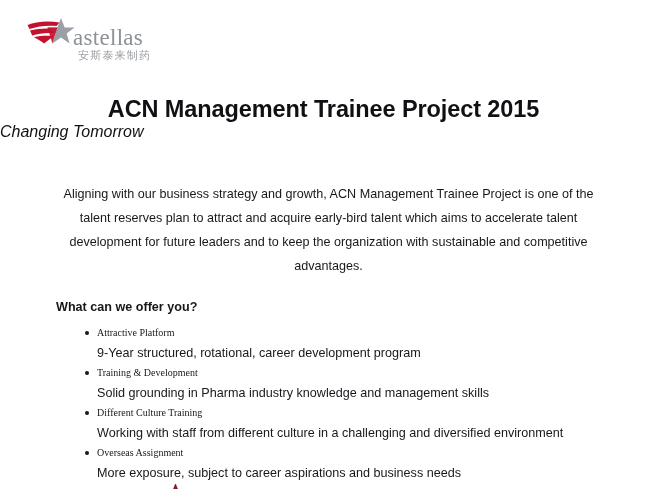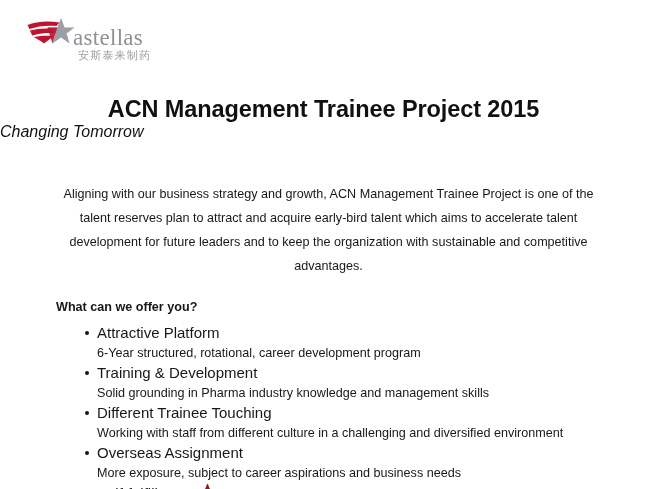--- a/index.html
+++ b/index.html
@@ -116,24 +116,25 @@
   .offer-bullet {
     position: absolute;
     left: 29px;
     top: 8px;
     width: 4px;
     height: 4px;
     border-radius: 50%;
     background: #16181c;
   }
   .offer-title {
-    font-size: 15px;
+    font-size: 10px;
     line-height: 20px;
     color: #16181c;
     white-space: nowrap;
+    font-family: Liberation Serif, serif;
   }
   .offer-desc {
     font-size: 12.6px;
     line-height: 20px;
     color: #16181c;
   }
   .star-marker {
     display: inline-block;
     vertical-align: -3px;
     margin-left: 7px;
@@ -166,30 +167,30 @@
 
 <div id="body-wrap">
   <p id="intro-paragraph">Aligning with our business strategy and growth, ACN Management Trainee Project is one of the talent reserves plan to attract and acquire early-bird talent which aims to accelerate talent development for future leaders and to keep the organization with sustainable and competitive advantages.</p>
 
   <div id="offer-heading">What can we offer you?</div>
 
   <ul id="offer-list">
     <li class="offer-item">
       <span class="offer-bullet"></span>
       <div class="offer-title"><span>Attractive Platform</span></div>
-      <div class="offer-desc">6-Year structured, rotational, career development program</div>
+      <div class="offer-desc">9-Year structured, rotational, career development program</div>
     </li>
     <li class="offer-item">
       <span class="offer-bullet"></span>
       <div class="offer-title"><span>Training &amp; Development</span></div>
       <div class="offer-desc">Solid grounding in Pharma industry knowledge and management skills</div>
     </li>
     <li class="offer-item">
       <span class="offer-bullet"></span>
-      <div class="offer-title"><span>Different Trainee Touching</span></div>
+      <div class="offer-title"><span>Different Culture Training</span></div>
       <div class="offer-desc">Working with staff from different culture in a challenging and diversified environment</div>
     </li>
     <li class="offer-item">
       <span class="offer-bullet"></span>
       <div class="offer-title"><span>Overseas Assignment</span></div>
       <div class="offer-desc">More exposure, subject to career aspirations and business needs</div>
     </li>
     <li class="offer-item">
       <span class="offer-bullet"></span>
       <div class="offer-title"><span>Self-fulfillment</span><span class="star-marker"><svg viewBox="0 0 20 20" width="19" height="19" aria-hidden="true">

